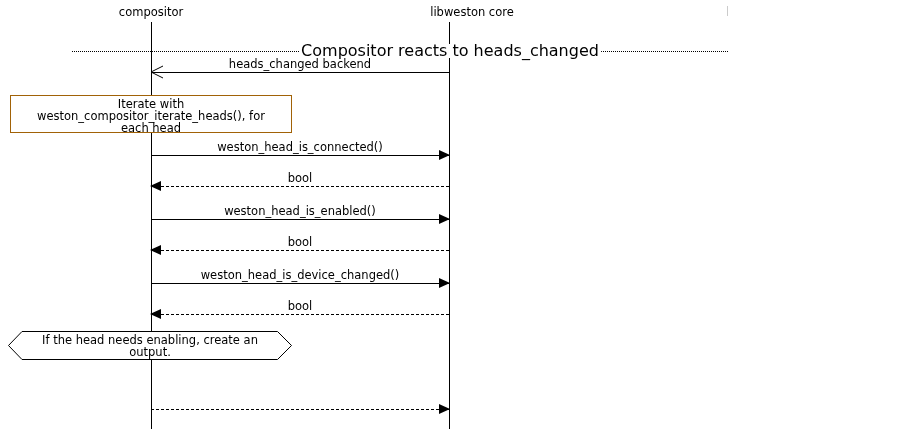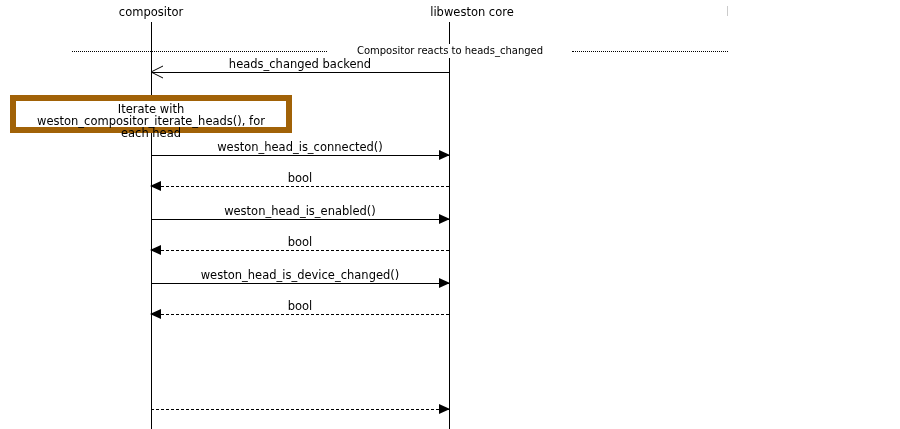--- a/index.html
+++ b/index.html
@@ -46,21 +46,21 @@
     height: 0;
     border-top: 1px dotted #000;
   }
   .divider .dlabel {
     position: absolute;
     top: 0;
     left: 50%;
     transform: translateX(-50%);
     background: #ffffff;
     padding: 0 2px;
-    font-size: 10px;
+    font-size: 16px;
     line-height: 14px;
     white-space: nowrap;
   }
   
   .msg {
     position: absolute;
     height: 0;
   }
   .msg .line {
     position: absolute;
@@ -105,21 +105,21 @@
     position: absolute;
     top: -7px;
     left: -1px;
     width: 14px;
     height: 14px;
   }
   .ah-left-open svg { display: block; }
   
   .note-box {
     position: absolute;
-    border: 6px solid #a16207;
+    border: 1px solid #a16207;
     background: #ffffff;
     box-sizing: border-box;
     font-size: 11.5px;
     line-height: 12px;
     text-align: center;
     padding: 2px 4px 2px 4px;
     white-space: pre-line;
   }
   
   .hex-note {
@@ -214,15 +214,22 @@
   <div class="msg dashed" style="left:151px; top:409px; width:298px;">
     <div class="line"></div>
     <div class="ah-right-filled"></div>
     <div class="label"></div>
   </div>
 
   <div class="note-box" style="left:10px; top:95px; width:282px; height:38px;">Iterate with
 weston_compositor_iterate_heads(), for
 each head</div>
 
+  <div class="hex-note" style="left:8px; top:331px; width:284px; height:29px;">
+    <svg class="hex-svg" width="284" height="29" viewBox="0 0 284 29">
+      <polygon points="14,0.5 269.5,0.5 283.5,14.5 269.5,28.5 14,28.5 0.5,14.5" fill="#ffffff" stroke="#000000" stroke-width="1"></polygon>
+    </svg>
+    <div class="hex-text">If the head needs enabling, create an
+output.</div>
+  </div>
 
 
 </div>
 
 </body></html>

